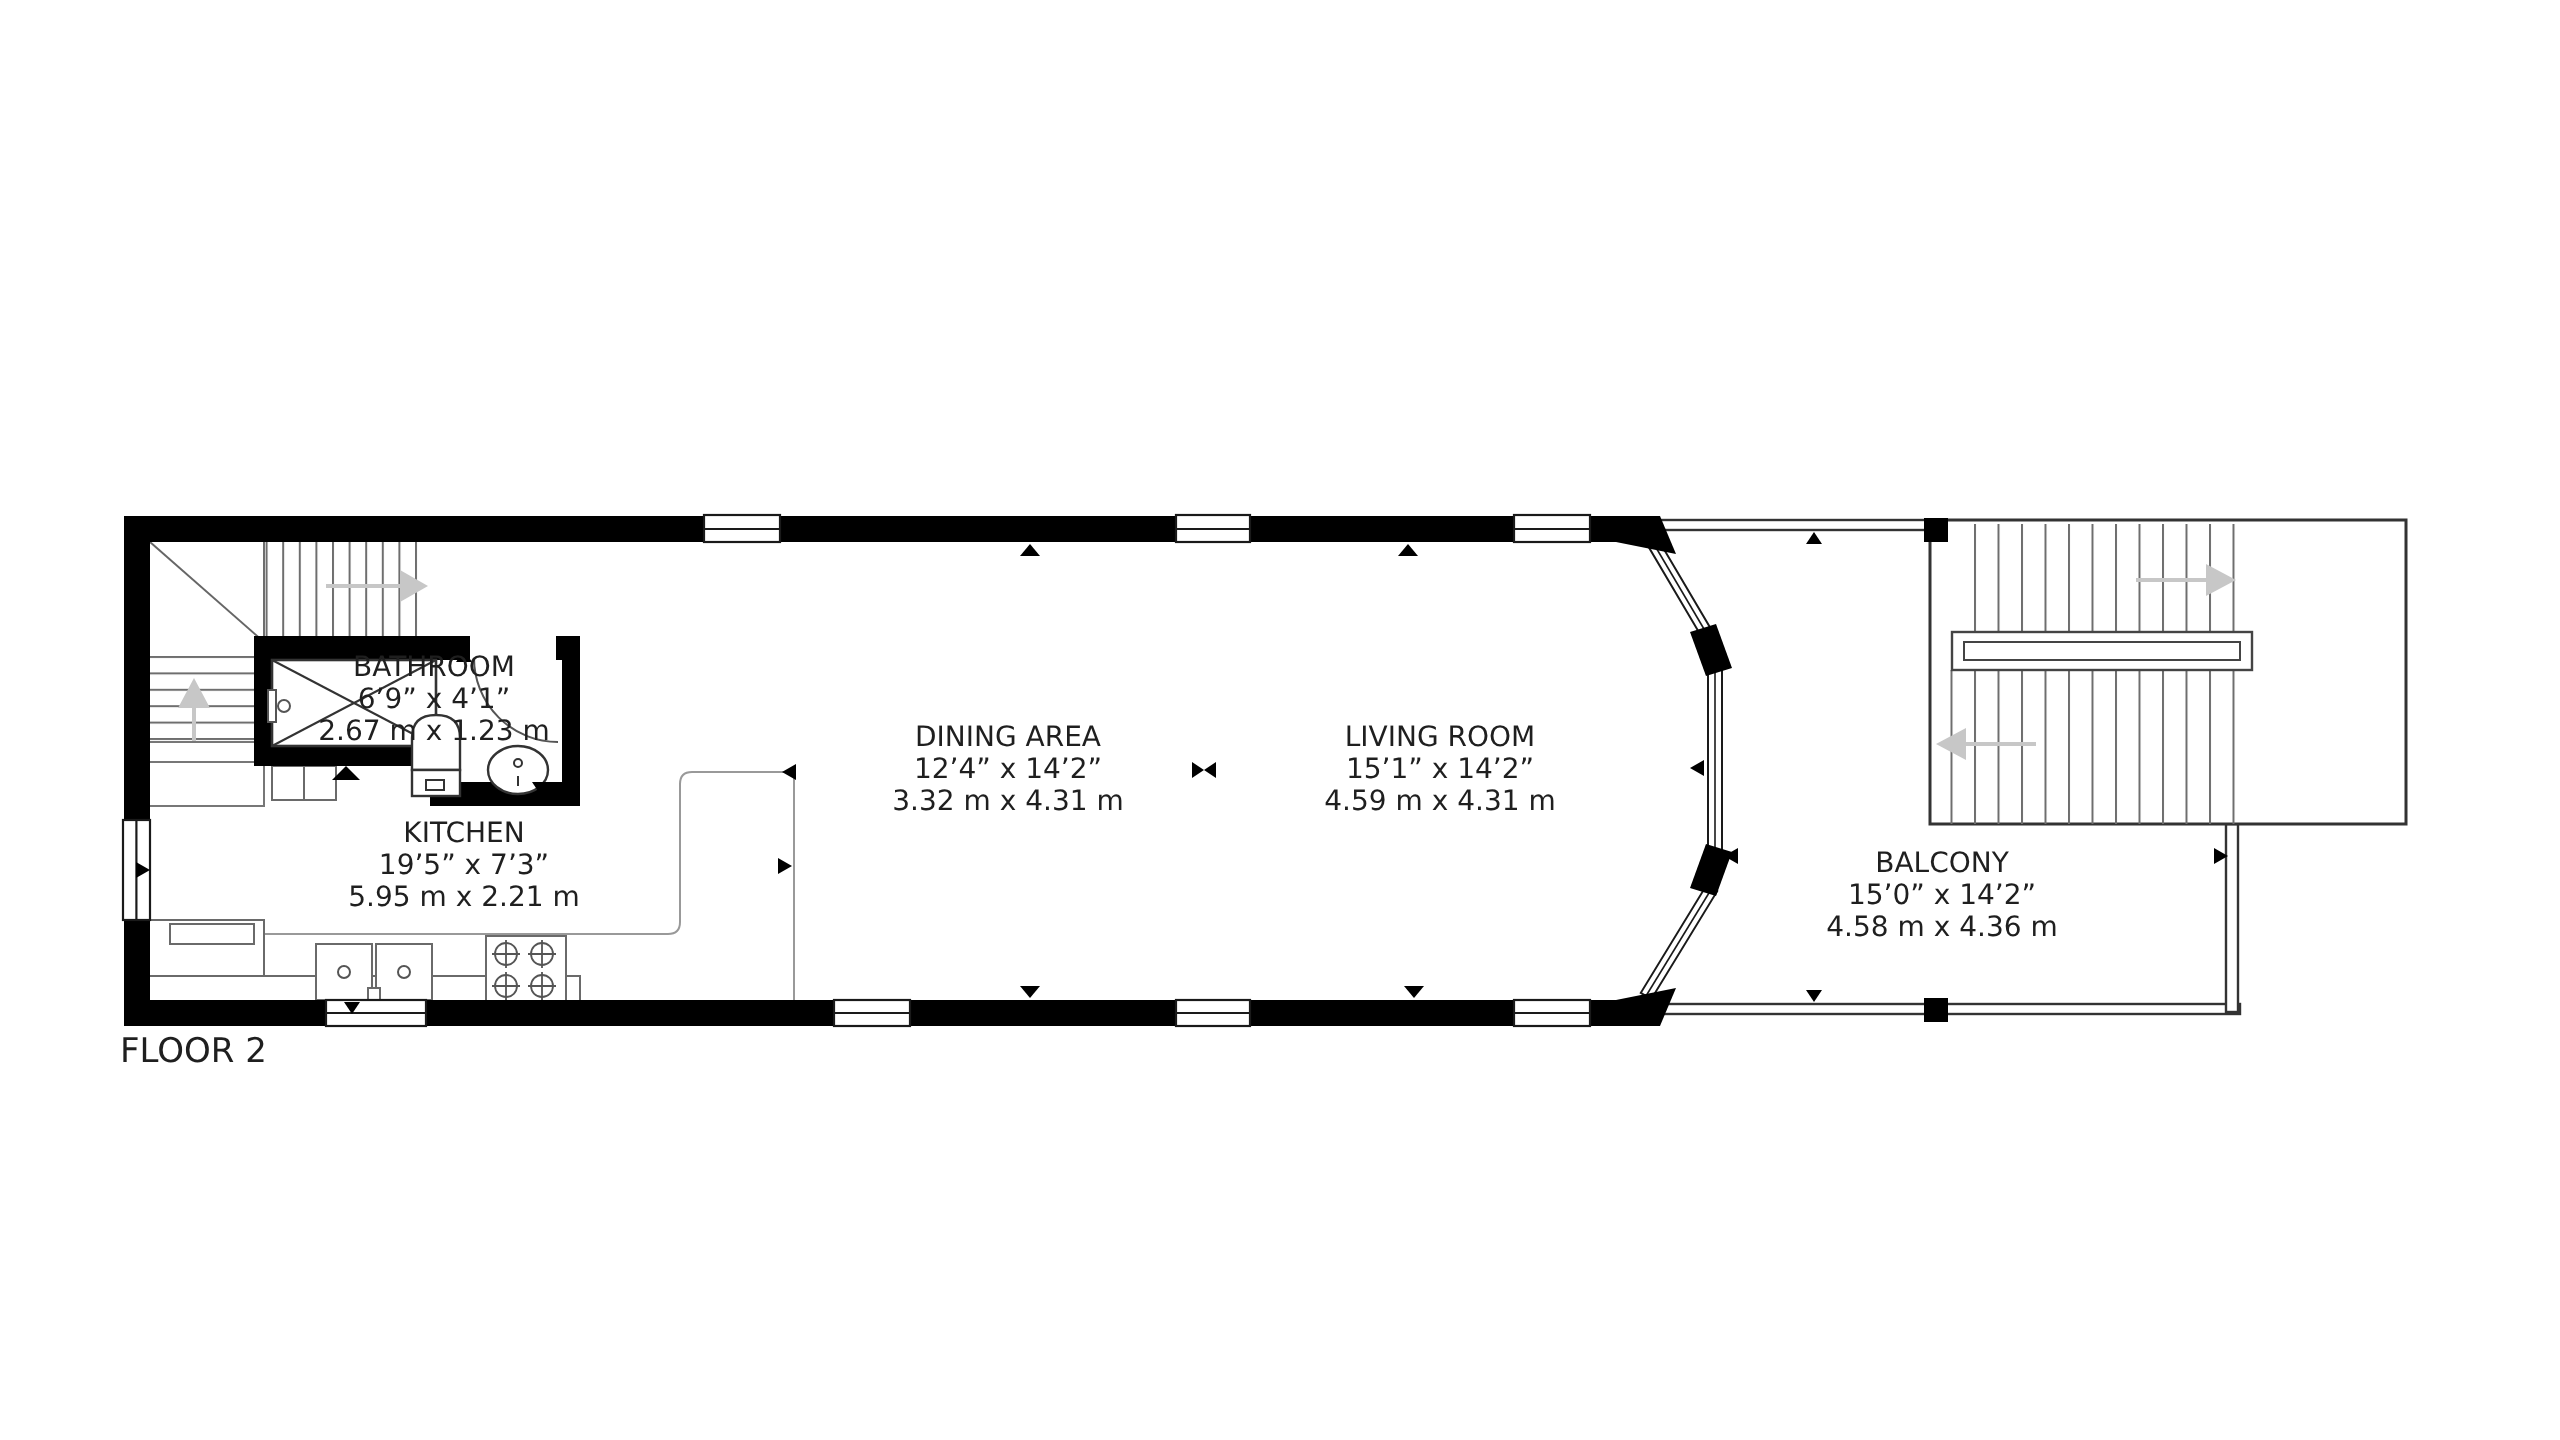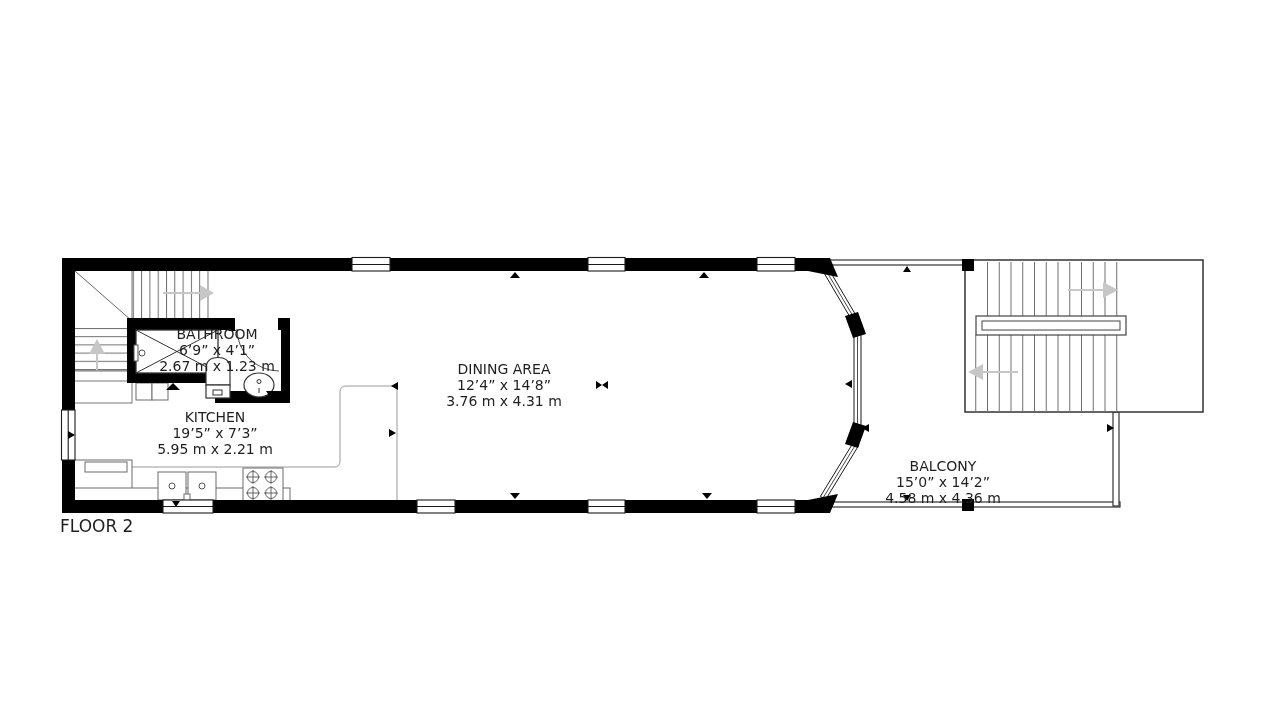--- a/index.html
+++ b/index.html
@@ -192,33 +192,38 @@
       </g>
     </g>
   </svg>
 
   <div class="room-label" style="left:217px;top:350px;">
     <div>BATHROOM</div>
     <div>6’9” x 4’1”</div>
     <div>2.67 m x 1.23 m</div>
   </div>
 
-  <div class="room-label" style="left:215px;top:433px;text-align:center;">
+  <div class="room-label" style="left:232px;top:433px;text-align:center;">
     <div>KITCHEN</div>
     <div>19’5” x 7’3”</div>
     <div>5.95 m x 2.21 m</div>
   </div>
 
   <div class="room-label" style="left:504px;top:385px;">
     <div>DINING AREA</div>
-    <div>12’4” x 14’8”</div>
-    <div>3.76 m x 4.31 m</div>
-  </div>
-
-
-  <div class="room-label" style="left:943px;top:448px;margin-top:34px;">
+    <div>12’4” x 14’2”</div>
+    <div>3.32 m x 4.31 m</div>
+  </div>
+
+  <div class="room-label" style="left:720px;top:385px;">
+    <div>LIVING ROOM</div>
+    <div>15’1” x 14’2”</div>
+    <div>4.59 m x 4.31 m</div>
+  </div>
+
+  <div class="room-label" style="left:971px;top:448px;">
     <div>BALCONY</div>
     <div>15’0” x 14’2”</div>
     <div>4.58 m x 4.36 m</div>
   </div>
 
   <div class="floor-label">FLOOR 2</div>
 </div>
 
 </body></html>

